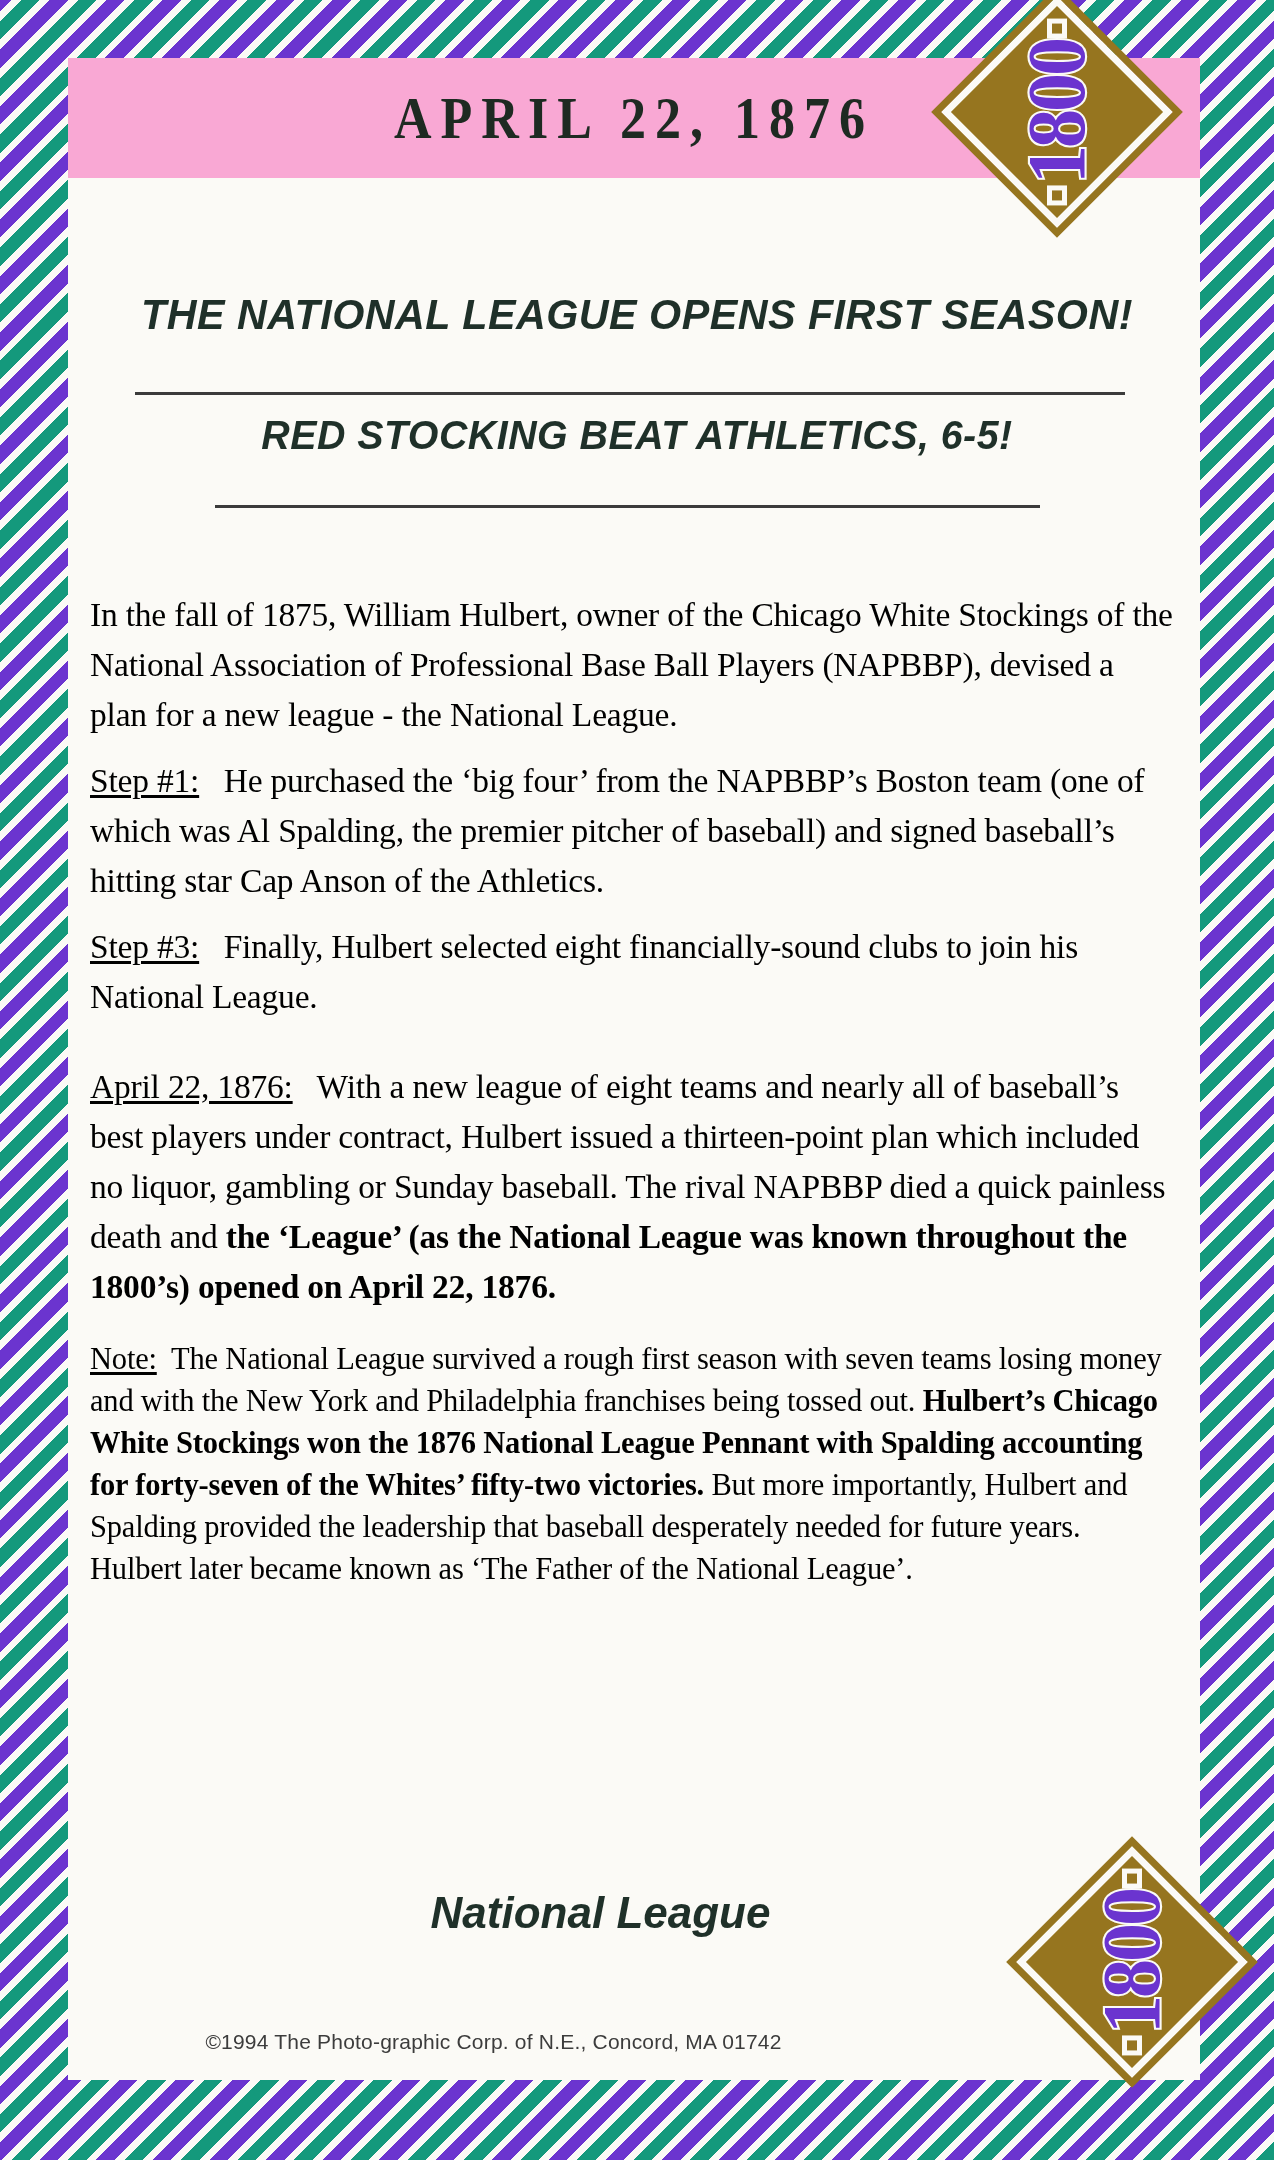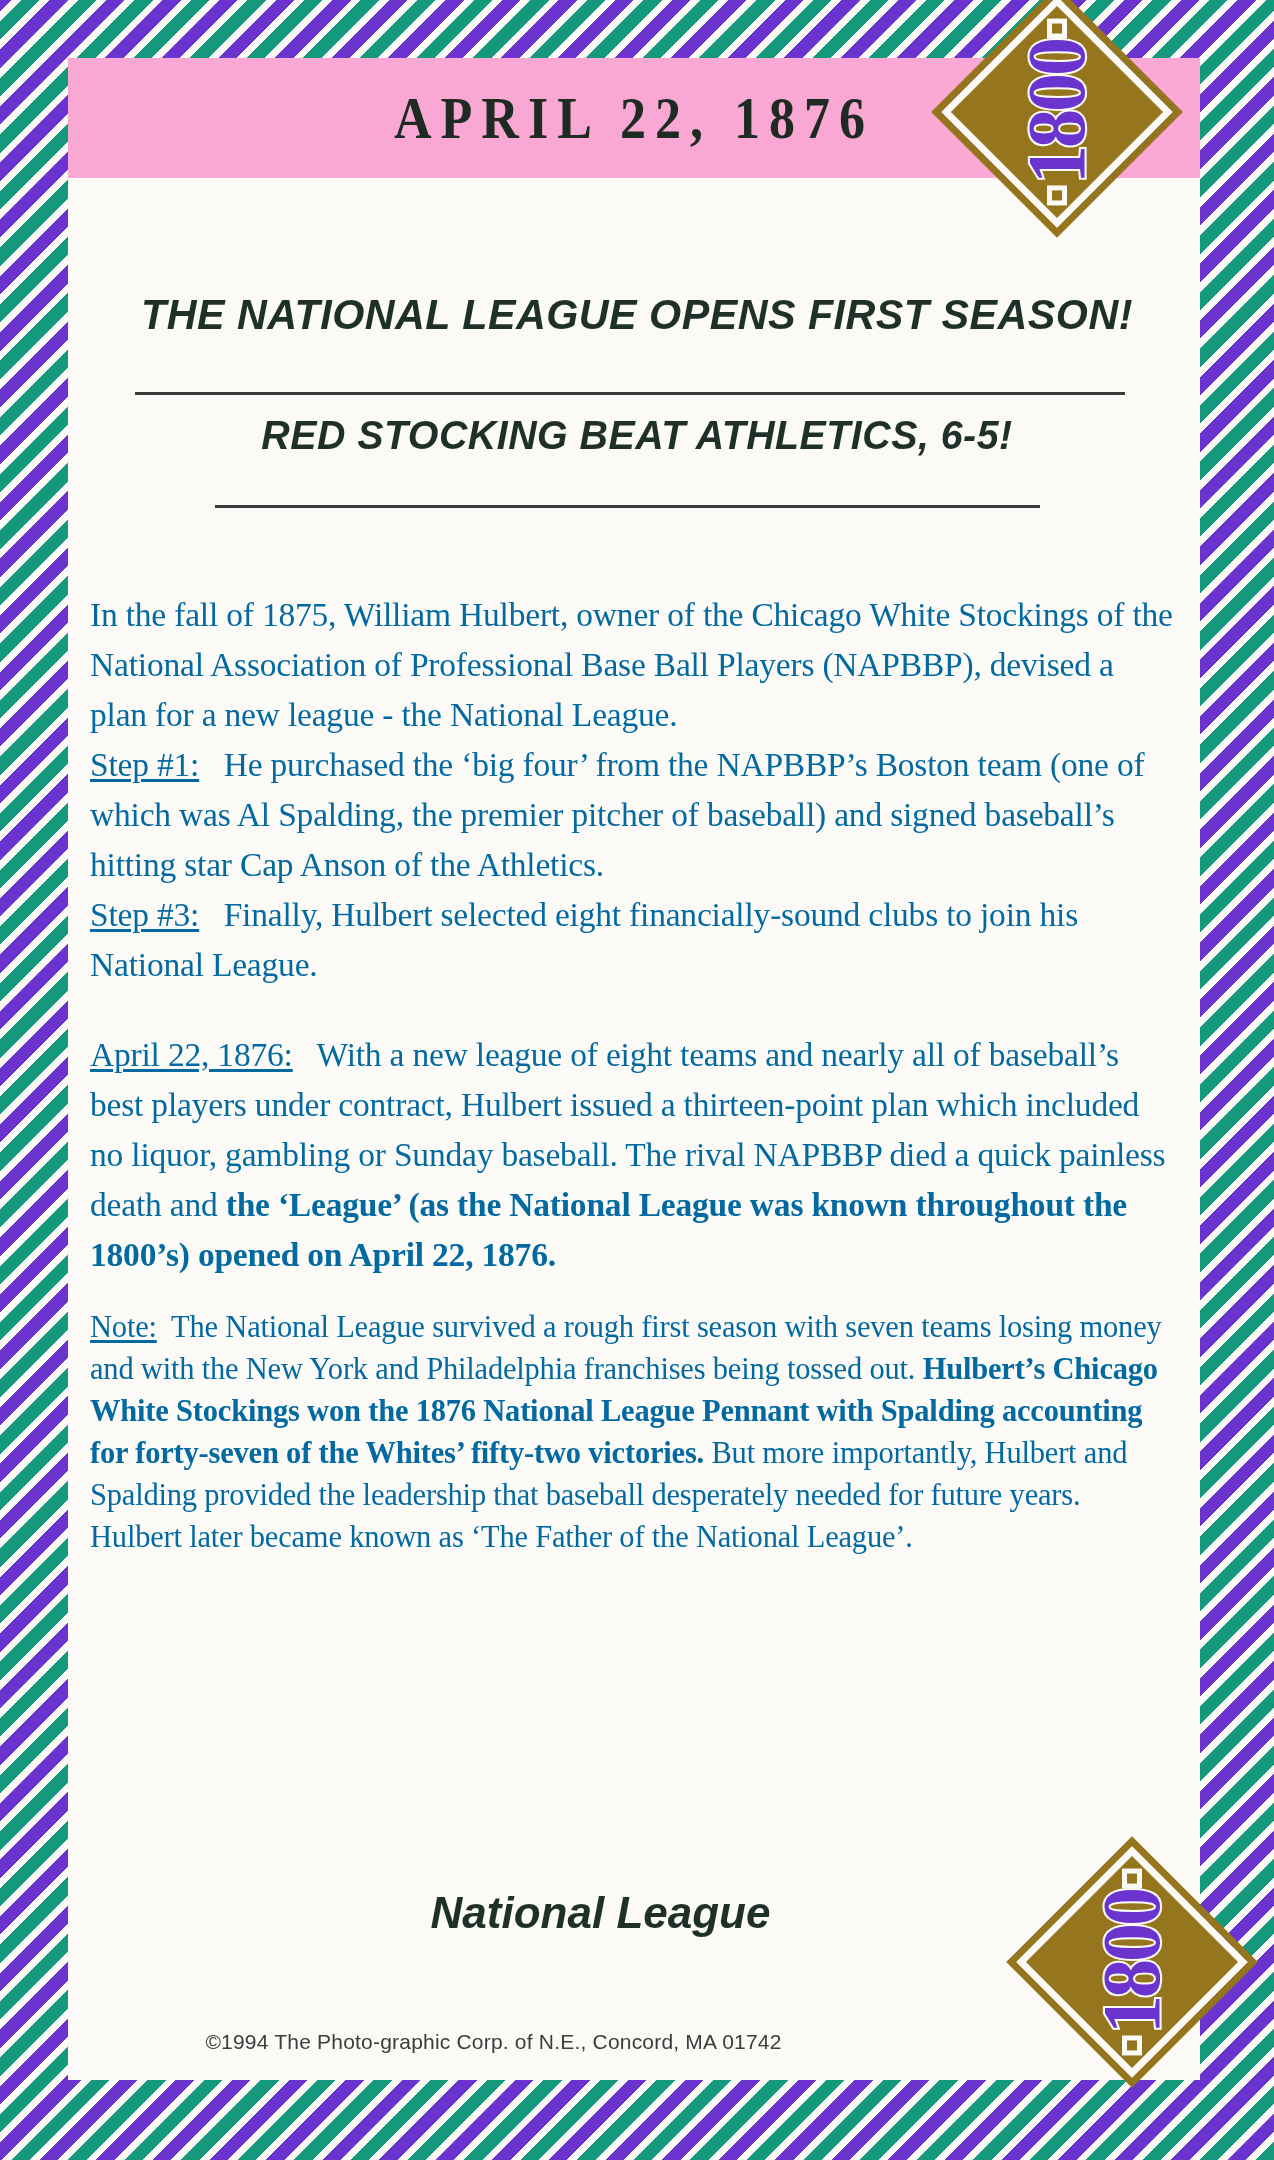--- a/index.html
+++ b/index.html
@@ -139,36 +139,36 @@
   }
   #rule1 { left: 135px; top: 392px;  width: 990px; }
   #rule2 { left: 215px; top: 505px;  width: 825px; }
 
   
   .body-wrap {
     position: absolute;
     left: 90px;
     top: 590px;
     width: 1085px;
-    color: #0369a1;
+    color: #000000;
   }
 
   .para {
     font-family: "Liberation Serif", serif;
     font-size: 33.5px;
     line-height: 50px;
     margin: 0;
     text-align: left;
     letter-spacing: -0.2px;
   }
   .para.tight {
     font-size: 30.5px;
     line-height: 42px;
   }
-  .para + .para { margin-top: 0; }
+  .para + .para { margin-top: 16px; }
   .gap { height: 40px; }
   .gap-sm { height: 26px; }
 
   .ul { text-decoration: underline; text-underline-offset: 3px; }
   .bold { font-weight: 700; }
 
   
   .signature {
     position: absolute;
     left: 0;

